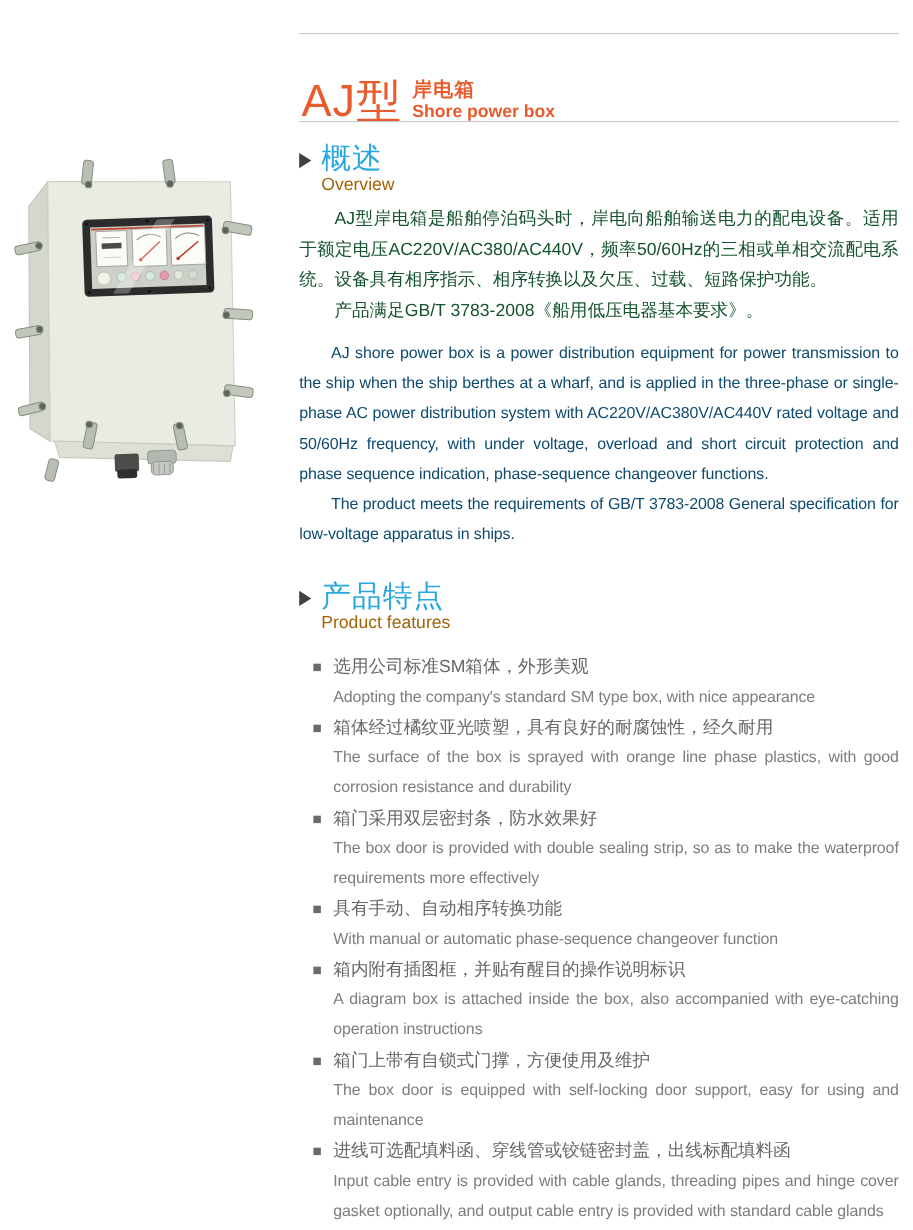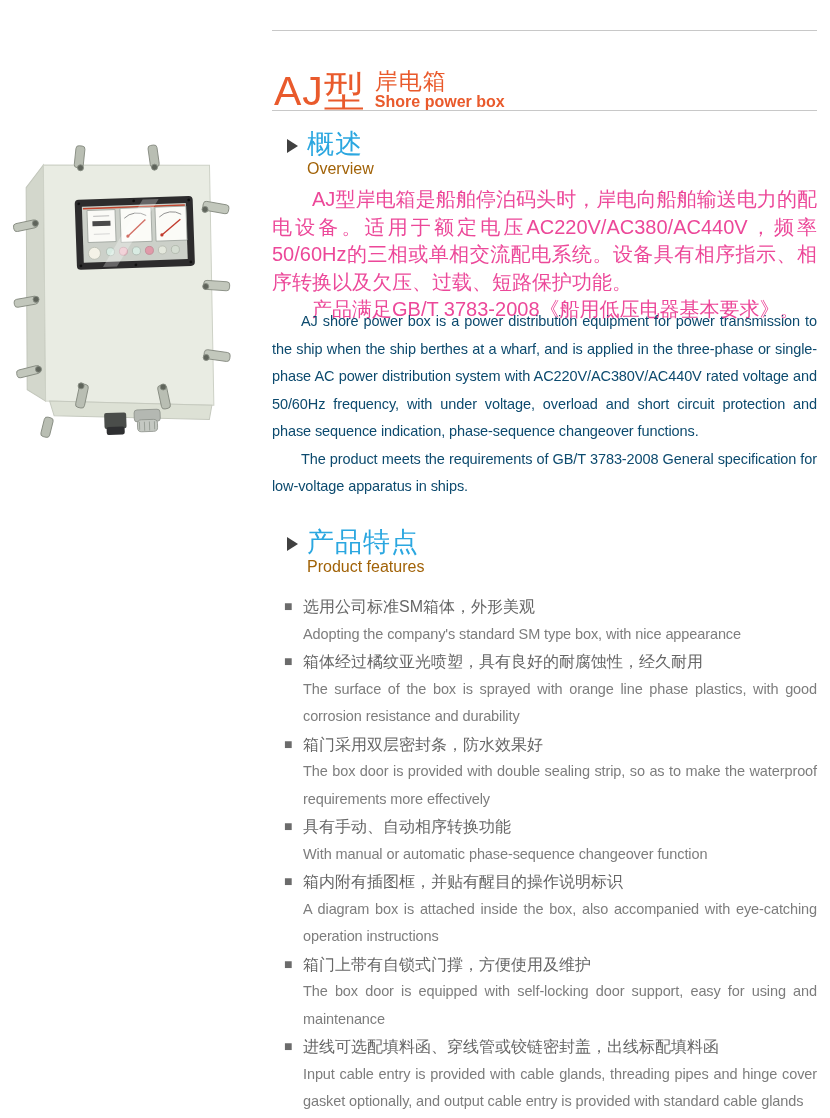--- a/index.html
+++ b/index.html
@@ -7,35 +7,35 @@
     position:relative;width:830px;height:1118px;background:#ffffff;overflow:hidden;
     font-family:"Liberation Sans", sans-serif;color:#595959;
   }
   
   .rule{position:absolute;left:272px;width:545px;height:1px;background:#c8c8c8;}
   .rule-top{top:30px;}
   .rule-bottom{top:110px;}
   .title-block{position:absolute;left:274px;top:44px;display:flex;align-items:flex-end;color:#e95a2c;}
   .title-model{font-size:41px;line-height:46px;letter-spacing:1px;margin-top:24px;}
   .title-sub{margin-left:9px;display:flex;flex-direction:column;justify-content:flex-end;padding-bottom:2px;}
-  .title-sub-zh{font-size:23px;font-weight:normal;line-height:21px;letter-spacing:1px;}
+  .title-sub-zh{font-size:18px;font-weight:bold;line-height:21px;letter-spacing:1px;}
   .title-sub-en{font-size:16px;line-height:20px;font-weight:bold;}
   
-  .section-head{position:absolute;left:287px;}
+  .section-head{position:absolute;left:272px;}
   .sec1{top:129px;}
   .sec2{top:527px;}
   .tri{
     position:absolute;left:0;top:10px;width:0;height:0;
     border-left:11px solid #404040;border-top:7px solid transparent;border-bottom:7px solid transparent;
   }
   .sec-zh{margin-left:20px;font-size:27px;line-height:30px;color:#2ba7e0;font-weight:500;letter-spacing:1px;}
   .sec-en{margin-left:20px;font-size:16px;line-height:20px;color:#a16207;}
   
-  .para-zh{position:absolute;left:272px;top:186px;width:545px;font-size:20px;line-height:27.5px;
-    color:#ec4899;text-align:justify;}
+  .para-zh{position:absolute;left:272px;top:186px;width:545px;font-size:16px;line-height:27.5px;
+    color:#14532d;text-align:justify;}
   .para-zh p{margin:0;text-indent:2em;}
   .para-en{position:absolute;left:272px;top:308px;width:545px;font-size:14.5px;line-height:27.5px;
     color:#0c4a6e;text-align:justify;letter-spacing:-0.1px;}
   .para-en p{margin:0;text-indent:2em;}
   
   .features{position:absolute;left:272px;top:593px;width:545px;}
   .feature{padding-left:31px;}
   .feature-zh{position:relative;font-size:16px;line-height:27.5px;color:#666666;}
   .bullet{position:absolute;left:-19px;top:0;font-size:14px;color:#6b6b6b;}
   .feature-en{font-size:14.5px;line-height:27.5px;color:#7d7d7d;text-align:justify;letter-spacing:-0.1px;}

